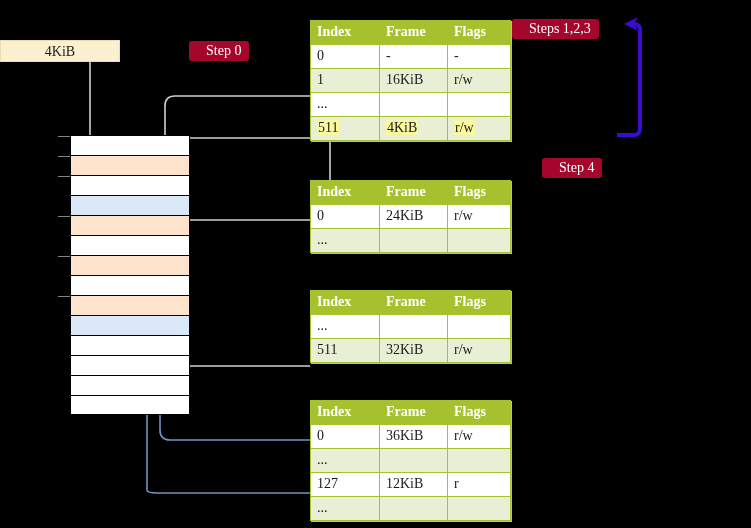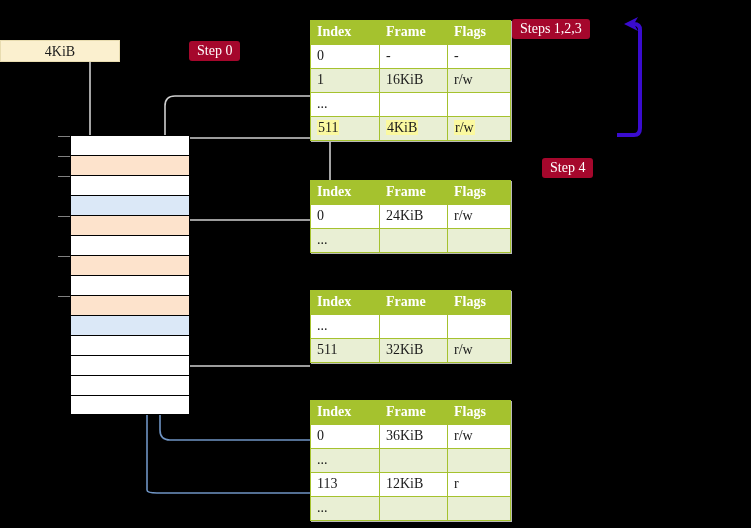--- a/index.html
+++ b/index.html
@@ -44,21 +44,21 @@
     text-align: center;
     box-sizing: border-box;
   }
 
   
   .badge {
     position: absolute;
     color: #ffffff;
     font-size: 14px;
     line-height: 17px;
-    padding: 1px 8px 2px 8px;
+    padding: 1px 8px 2px 17px;
     box-sizing: border-box;
     white-space: nowrap;
   }
   .badge-red {
     background: #a5072c;
     border-radius: 3px;
   }
   .badge-blue {
     background: #5712ee;
   }
@@ -299,21 +299,21 @@
         <td class="w-idx">0</td>
         <td class="w-frame">36KiB</td>
         <td class="w-flags">r/w</td>
       </tr>
       <tr class="alt">
         <td class="w-idx">...</td>
         <td class="w-frame"></td>
         <td class="w-flags"></td>
       </tr>
       <tr>
-        <td class="w-idx">113</td>
+        <td class="w-idx">127</td>
         <td class="w-frame">12KiB</td>
         <td class="w-flags">r</td>
       </tr>
       <tr class="alt">
         <td class="w-idx">...</td>
         <td class="w-frame"></td>
         <td class="w-flags"></td>
       </tr>
     </tbody>
   </table>

